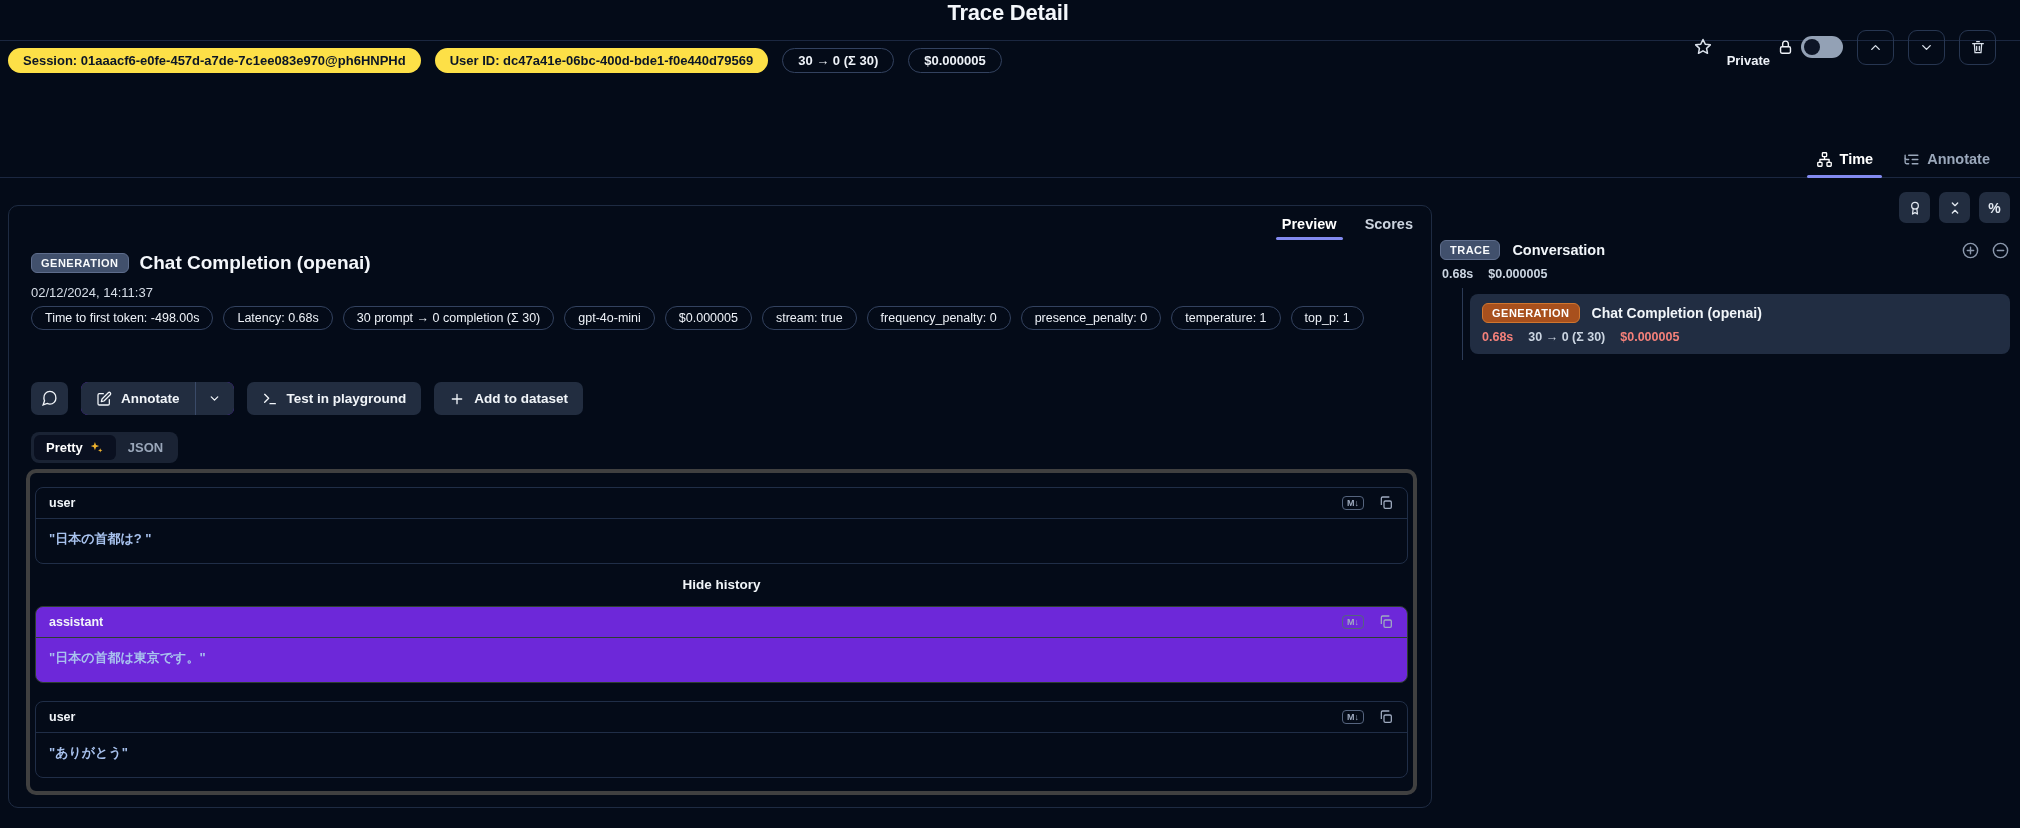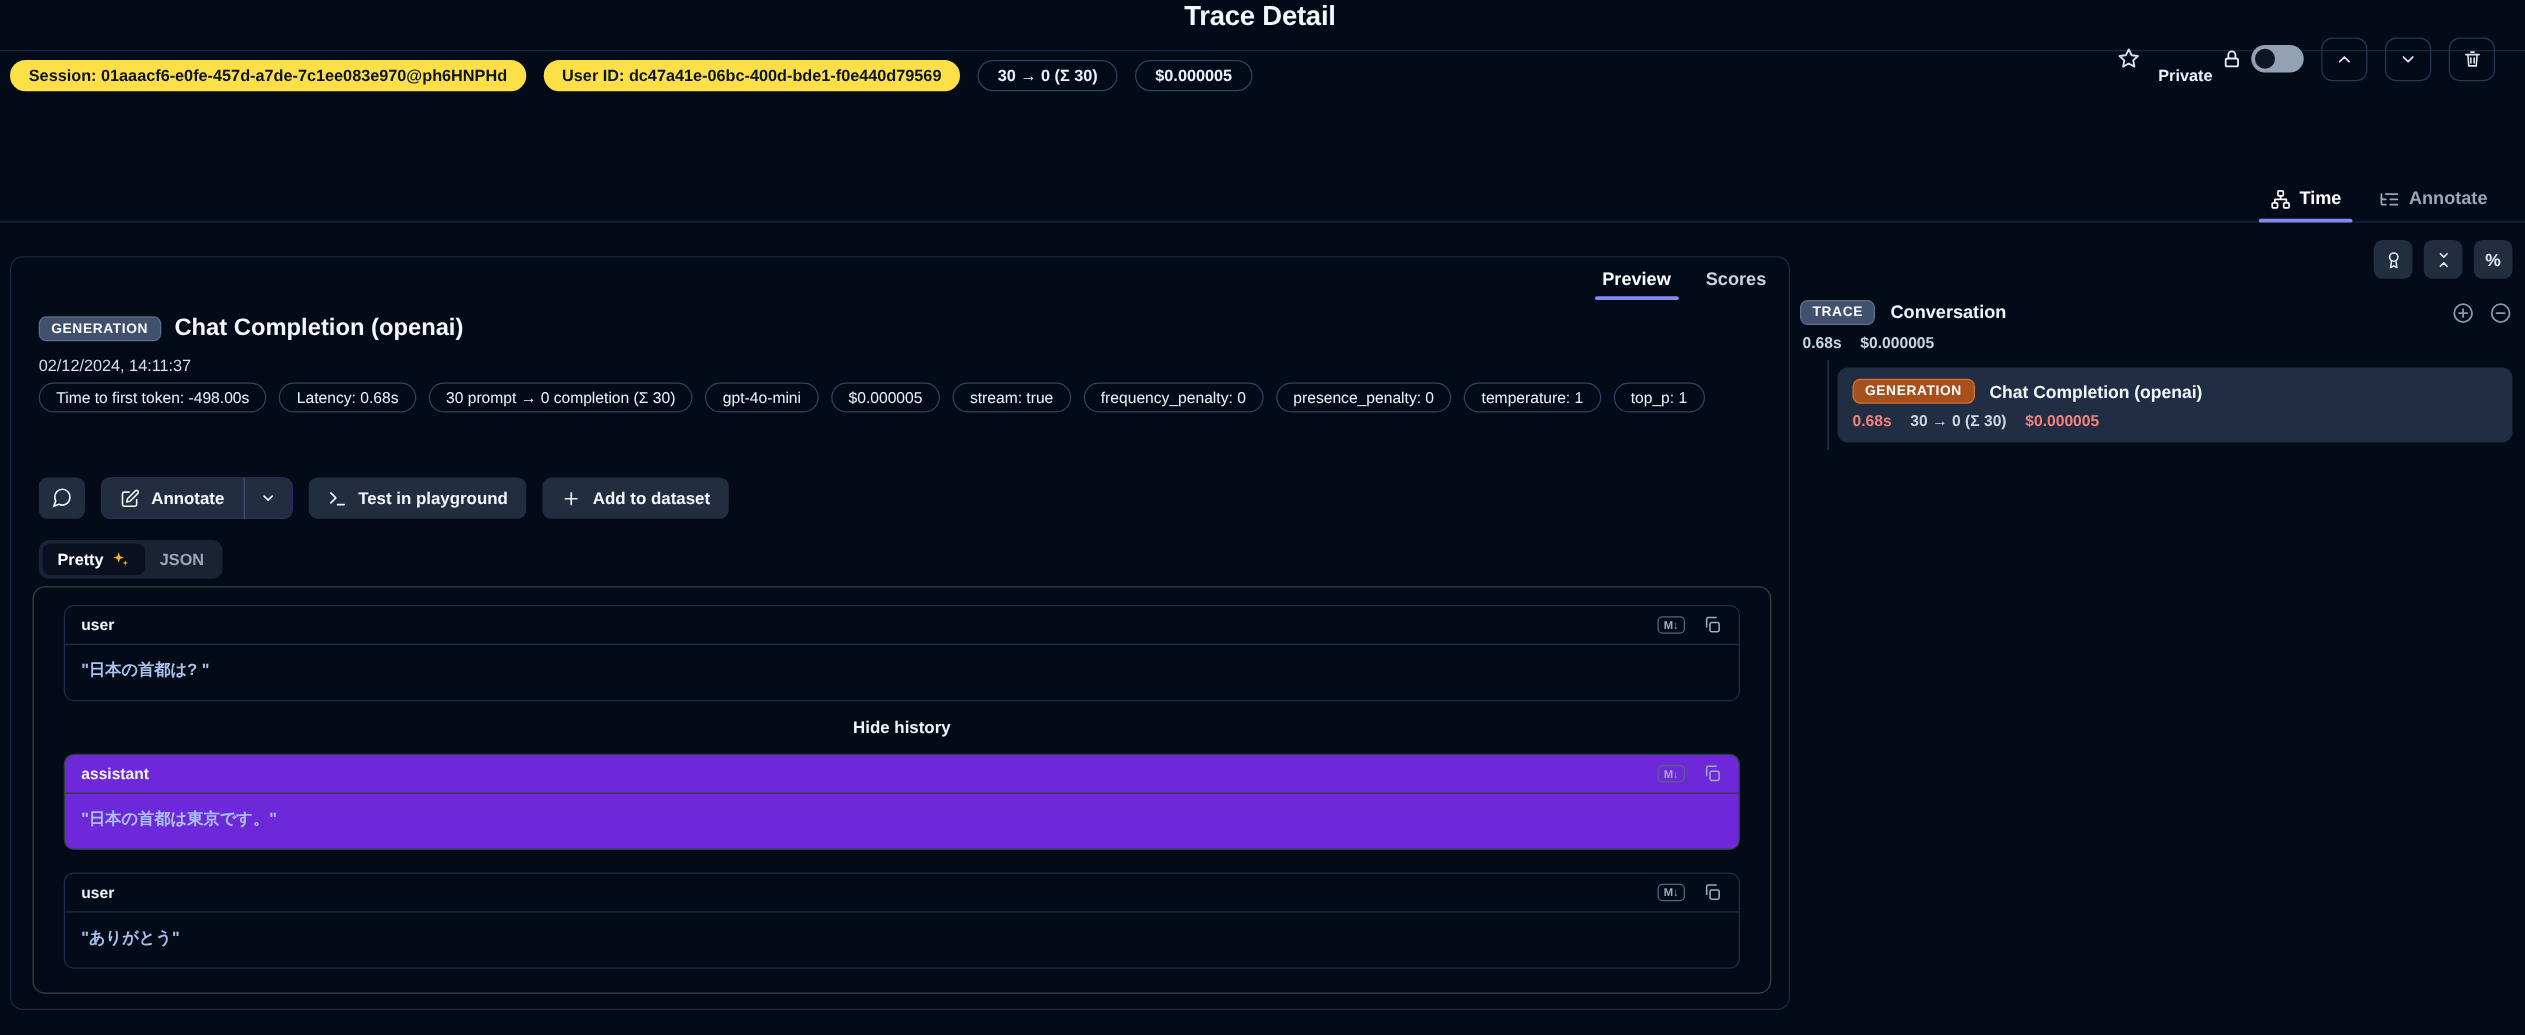--- a/index.html
+++ b/index.html
@@ -90,21 +90,21 @@
   .btn-split .btn { border-radius: 0; }
   .split-divider { width: 1px; background: #3a4a68; margin: 0; }
   .btn-caret { width: 38px; padding: 0; justify-content: center; }
 
   .format-toggle { position: absolute; left: 22px; top: 226px; background: #1a2334; border-radius: 8px; padding: 3px; display: flex; align-items: center; }
   .seg { display: flex; align-items: center; gap: 6px; padding: 5px 12px; font-size: 13px; font-weight: 700; color: #9aa7ba; border-radius: 6px; cursor: pointer; }
   .seg.active { background: #0a1020; color: #ffffff; }
 
   .messages-wrapper {
     position: absolute; left: 17px; top: 263px; width: 1391px; height: 326px;
-    border: 1px solid #404040; border-radius: 10px; padding: 14px 24px; overflow: hidden;
+    border: 4px solid #404040; border-radius: 10px; padding: 14px 5px; overflow: hidden;
   }
   .msg-block { border: 1px solid #202e47; border-radius: 8px; background: transparent; }
   .msg-block.assistant { background: #6d28d9; border-color: #2d3f2f; }
   .msg-header { display: flex; align-items: center; height: 31px; padding: 0 13px; border-bottom: 1px solid #202e47; }
   .msg-block.assistant .msg-header { border-bottom-color: #2d3f2f; }
   .msg-role { font-size: 12.5px; font-weight: 700; color: #f1f5f9; }
   .msg-icons { margin-left: auto; display: flex; align-items: center; gap: 14px; color: #8b98ac; }
   .md-chip { border: 1.5px solid #55647e; border-radius: 4px; font-size: 9px; font-weight: 700; padding: 1px 4px; color: #9fabc0; cursor: pointer; }
   .copy-btn { color: #9fabc0; cursor: pointer; }
   .msg-content { padding: 11px 13px 15px; font-size: 13px; font-weight: 600; color: #a8c2ee; }

